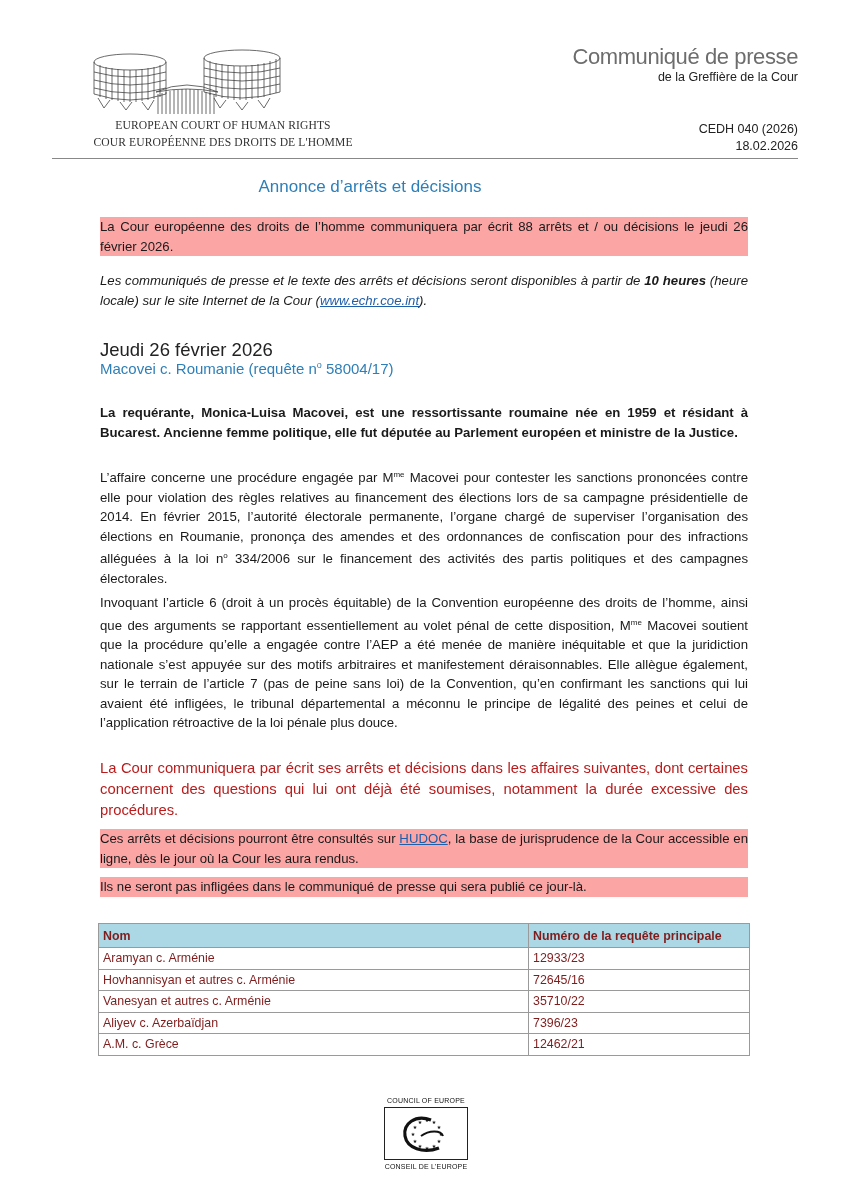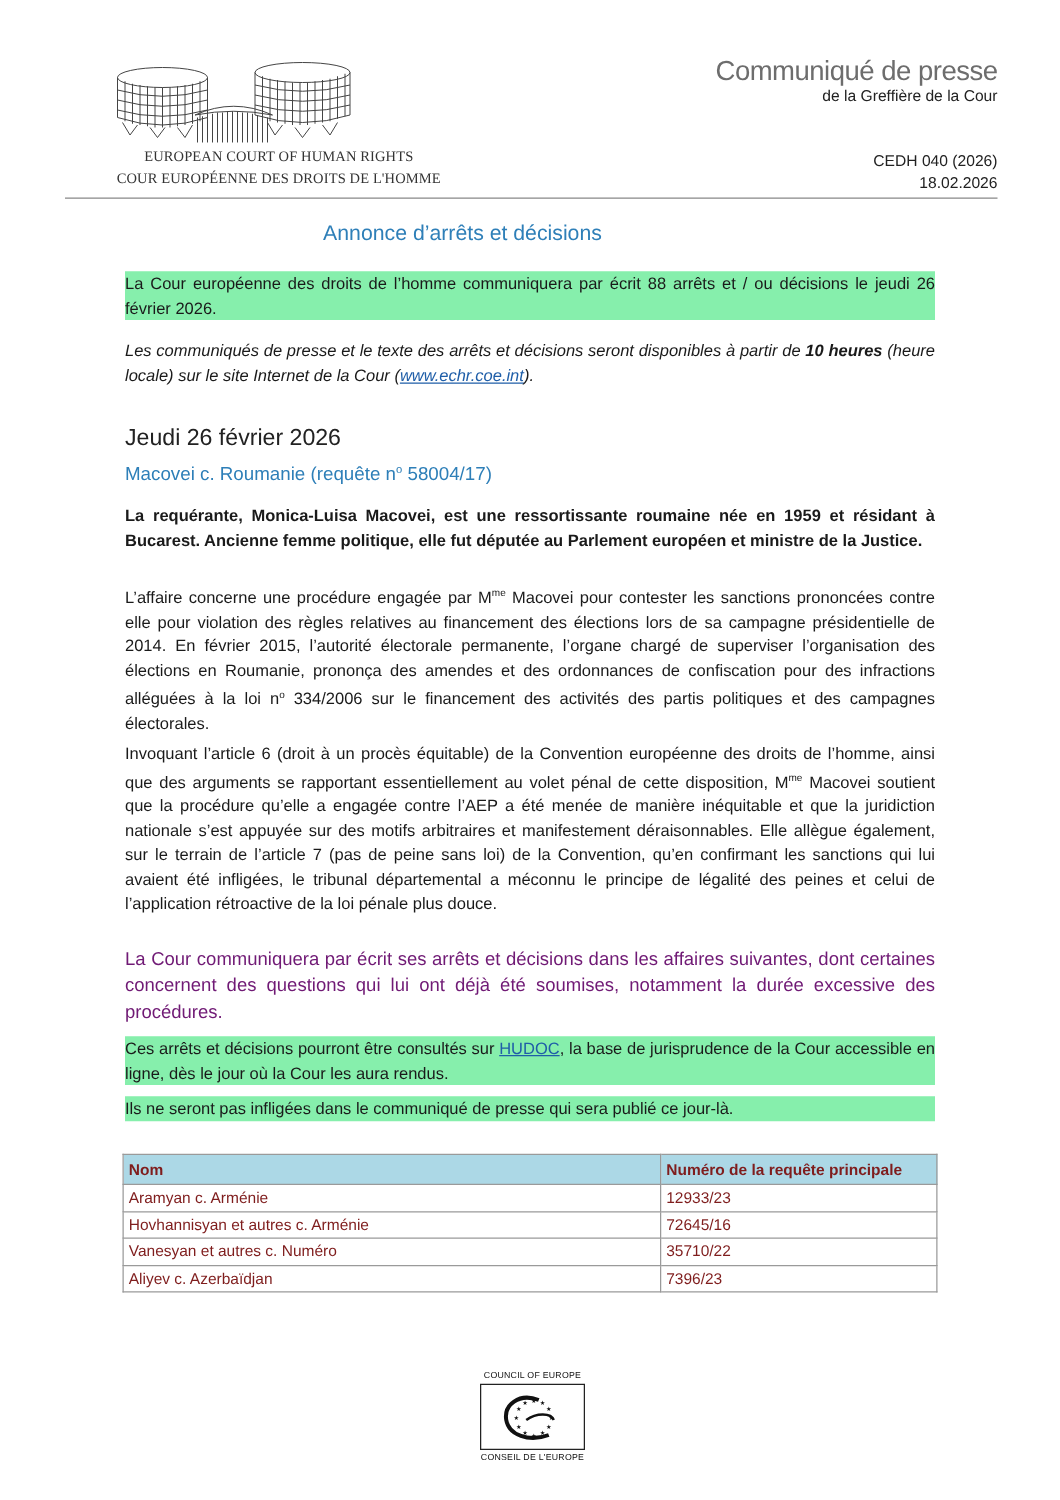--- a/index.html
+++ b/index.html
@@ -18,28 +18,28 @@
      font-size: 22px; color: #6d6d6d; font-stretch: condensed; letter-spacing: -0.4px; white-space: nowrap; }
   .pr-sub { position: absolute; right: 50px; top: 70px; font-size: 12.5px; color: #222; white-space: nowrap; }
   .ref { position: absolute; right: 50px; top: 121px; font-size: 12.5px; color: #222; text-align: right; line-height: 17px; white-space: nowrap; }
   .header-rule { position: absolute; left: 52px; right: 50px; top: 158px; height: 1px; background: #888; }
 
   .main-title { position: absolute; left: 0; width: 740px; top: 177px; text-align: center;
      font-size: 17px; color: #2e7fb8; }
 
   .para { position: absolute; left: 100px; width: 648px; font-size: 13.2px; line-height: 19.5px;
      text-align: justify; color: #1a1a1a; }
-  .shaded { background: #86efac; }
+  .shaded { background: #fca5a5; }
   .italic { font-style: italic; }
   .link { color: #1f5ea8; text-decoration: underline; }
 
   .day-heading { position: absolute; left: 100px; top: 339px; font-size: 18.5px; color: #222; }
-  .case-heading { position: absolute; left: 100px; top: 370px; font-size: 15px; color: #2e7fb8; }
+  .case-heading { position: absolute; left: 100px; top: 360px; font-size: 15px; color: #2e7fb8; }
   .blue-intro { position: absolute; left: 100px; width: 648px; top: 758px; font-size: 14.8px; line-height: 21px;
-     color: #701a75; text-align: justify; }
+     color: #b91c1c; text-align: justify; }
 
   .case-table { position: absolute; left: 98px; top: 923px; width: 652px; border-collapse: collapse;
      font-family: "Liberation Sans", sans-serif; font-size: 12.4px; color: #7f1d1d; }
   .case-table th, .case-table td { border: 1px solid #9a9a9a; padding: 2px 4px; height: 21.5px; text-align: left; vertical-align: middle; }
   .case-table th { background: #acd8e6; font-weight: bold; height: 24px; }
   .case-table .c1 { width: 430px; }
 
   .coe { position: absolute; left: 380px; top: 1097px; width: 92px; height: 74px; }
   .coe .t { position: absolute; left: 0; width: 92px; text-align: center; font-family: "Liberation Sans", sans-serif; font-size: 7px; letter-spacing: 0.2px; color: #111; white-space: nowrap; }
   .coe .t1 { top: 0; }
@@ -116,26 +116,30 @@
   <tbody>
     <tr>
       <td>Aramyan c. Arménie</td>
       <td>12933/23</td>
     </tr>
     <tr>
       <td>Hovhannisyan et autres c. Arménie</td>
       <td>72645/16</td>
     </tr>
     <tr>
-      <td>Vanesyan et autres c. Numéro</td>
+      <td>Vanesyan et autres c. Arménie</td>
       <td>35710/22</td>
     </tr>
     <tr>
       <td>Aliyev c. Azerbaïdjan</td>
       <td>7396/23</td>
+    </tr>
+    <tr>
+      <td>A.M. c. Grèce</td>
+      <td>12462/21</td>
     </tr>
   </tbody>
 </table>
 
 <div class="coe">
   <div class="t t1">COUNCIL OF EUROPE</div>
   <div class="box">
     <svg width="84" height="53" viewBox="0 0 84 53">
       <path d="M46 12 C30 6 18 16 20 28 C22 40 38 46 54 40" fill="none" stroke="#111" stroke-width="3.2"></path>
       <path d="M36 28 C44 22 56 22 58 28" fill="none" stroke="#111" stroke-width="2"></path>

